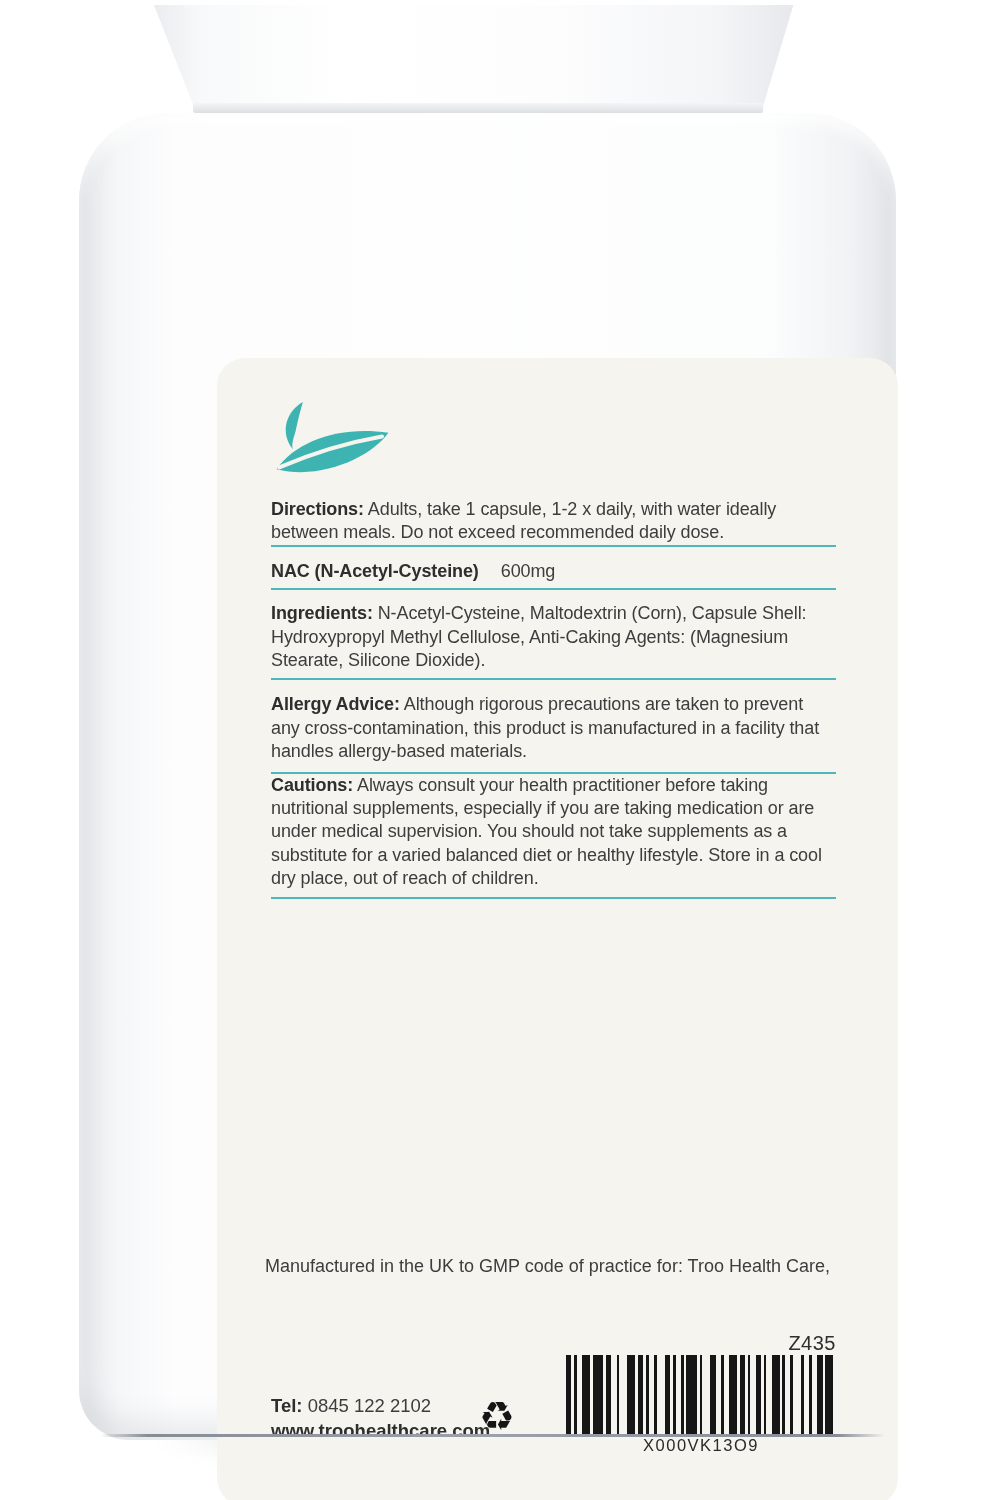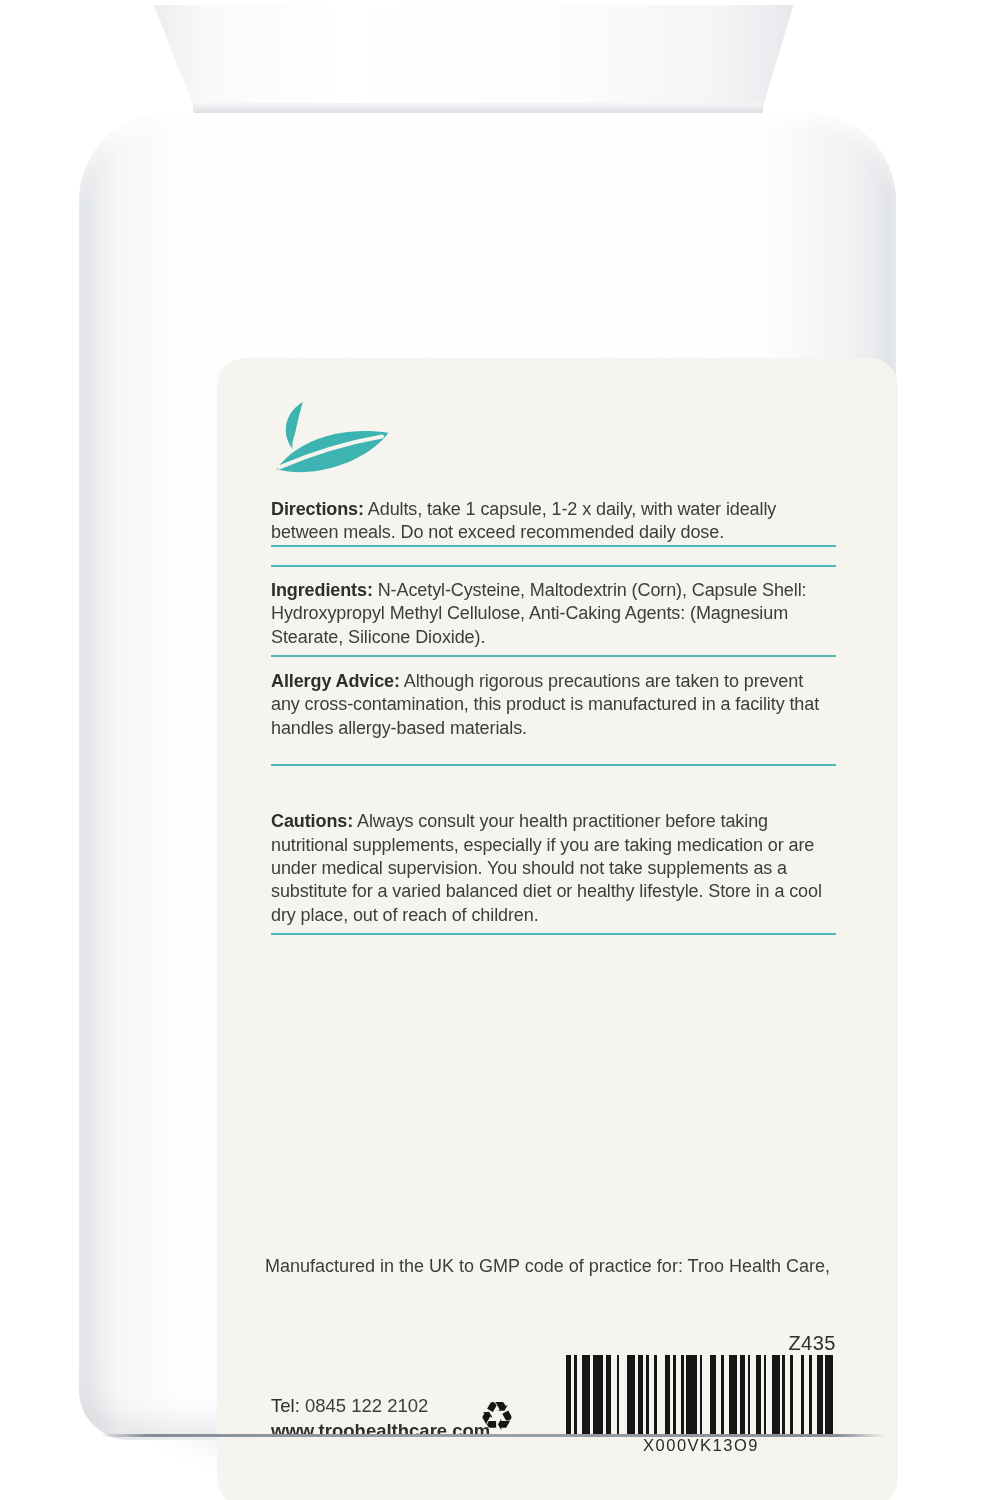--- a/index.html
+++ b/index.html
@@ -49,31 +49,31 @@
   .logo { width:122px; height:80px; margin:0 0 17px 0; display:block; }
   .sec { font-size:18px; line-height:23.4px; letter-spacing:-0.1px; }
   .sec.rule { border-bottom:2px solid #4fb7ba; }
   .sec .h { font-weight:bold; color:#2e2e2e; }
   .d-directions { padding-bottom:0; margin-bottom:13px; }
   .d-product    { padding-bottom:5px; margin-bottom:12px; }
   .nac-row { display:flex; }
   .nac-row .h { flex:none; }
   .nac-amount { margin-left:22px; }
   .d-ingredients { padding-bottom:6px; margin-bottom:13px; }
-  .d-allergy     { padding-bottom:24px; }
-  .d-cautions    { padding-bottom:6px; margin-bottom:15px;margin-top:44px; }
+  .d-allergy     { padding-bottom:8px; }
+  .d-cautions    { padding-bottom:6px; margin-bottom:15px; }
   .d-bb { }
   
   .manufactured { position:absolute; left:48px; top:897px; width:580px; font-size:18px; line-height:23.4px; }
   .z-code { position:absolute; right:62px; top:974px; width:270px; text-align:right; font-size:20px; color:#2f2f2f; letter-spacing:0.5px; }
   .barcode { position:absolute; right:62px; top:997px; width:270px; height:79px; display:flex; align-items:stretch; background:#f5f4ee; }
   .barcode .bar { height:100%; }
   .barcode-text { position:absolute; right:62px; top:1078px; width:270px; text-align:center; font-size:16.5px; letter-spacing:1.5px; color:#2a2a2a; }
   .contact { position:absolute; left:54px; top:1035px; font-size:18.5px; line-height:25px; }
-  .contact .h { font-weight:normal; color:#2e2e2e; }
+  .contact .h { font-weight:bold; color:#2e2e2e; }
   .contact .site { font-weight:bold; color:#2e2e2e; }
   .recycle { position:absolute; left:262px; top:1038px; font-size:40px; color:#151515; font-family:"DejaVu Sans", sans-serif; line-height:1; }
 </style>
 </head>
 <body>
 
 <div class="scene">
 
   <div class="floor-shadow"></div>
 
@@ -86,20 +86,24 @@
 
       <svg class="logo" viewBox="0 0 130 88" aria-hidden="true">
         <path d="M33,1 C15,11 7,34 22,53 C20,48 23,40 25,33 C27,23 30,11 33,1 Z" fill="#3db4b2"></path>
         <path d="M4,75 C26,43 76,27 127,35 C110,60 54,88 4,75 Z" fill="#3db4b2"></path>
         <path d="M7,73 C42,58 80,46 120,39" fill="none" stroke="#f5f4ee" stroke-width="4.5" stroke-linecap="round"></path>
       </svg>
 
       <p class="sec rule d-directions"><span class="h">Directions:</span> <span>Adults, take 1 capsule, 1-2 x daily, with water ideally between meals. Do not exceed recommended daily dose.</span></p>
 
       <div class="sec rule d-product">
+        <div class="nac-row">
+          <span class="h">NAC (N-Acetyl-Cysteine)</span>
+          <span class="nac-amount">600mg</span>
+        </div>
       </div>
 
       <p class="sec rule d-ingredients"><span class="h">Ingredients:</span> <span>N-Acetyl-Cysteine, Maltodextrin (Corn), Capsule Shell: Hydroxypropyl Methyl Cellulose, Anti-Caking Agents: (Magnesium Stearate, Silicone Dioxide).</span></p>
 
       <p class="sec rule d-allergy"><span class="h">Allergy Advice:</span> <span>Although rigorous precautions are taken to prevent any cross-contamination, this product is manufactured in a facility that handles allergy-based materials.</span></p>
 
       <p class="sec rule d-cautions"><span class="h">Cautions:</span> <span>Always consult your health practitioner before taking nutritional supplements, especially if you are taking medication or are under medical supervision. You should not take supplements as a substitute for a varied balanced diet or healthy lifestyle.  Store in a cool dry place, out of reach of children.</span></p>
 
 
       <p class="manufactured"><span class="h">Manufactured in the UK to GMP code of practice for:</span> <span>Troo Health Care,</span><br></p>

